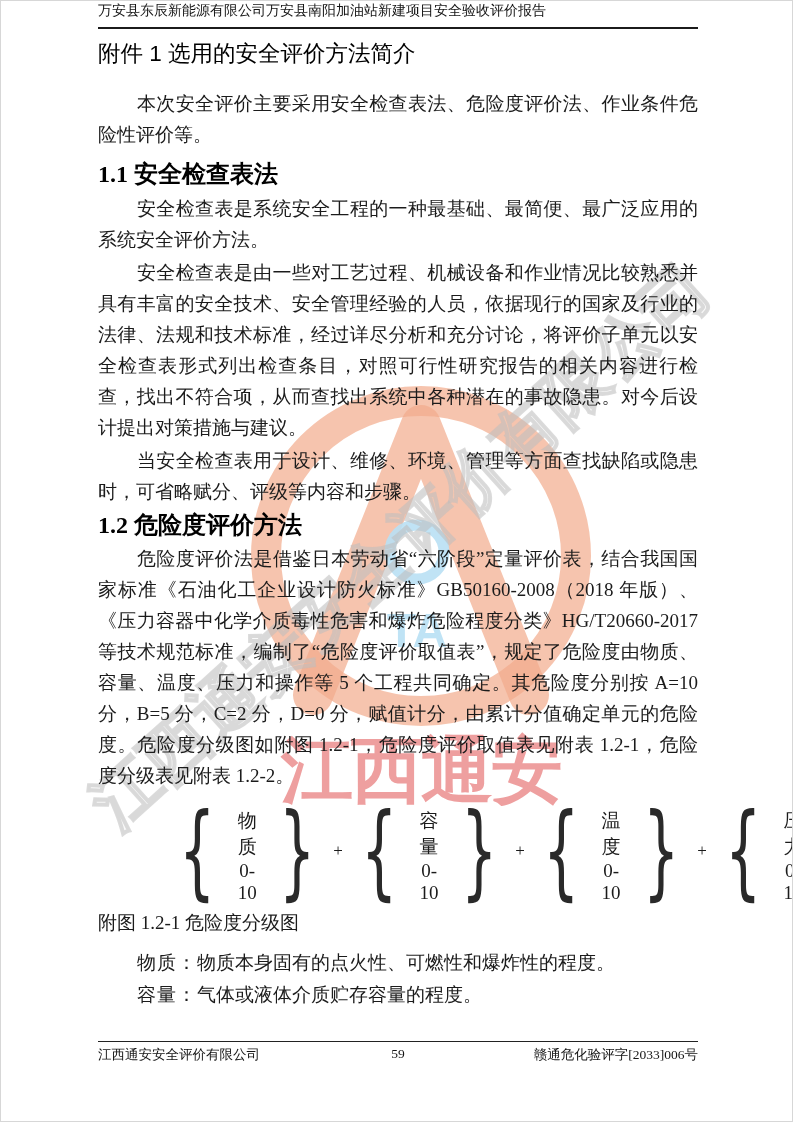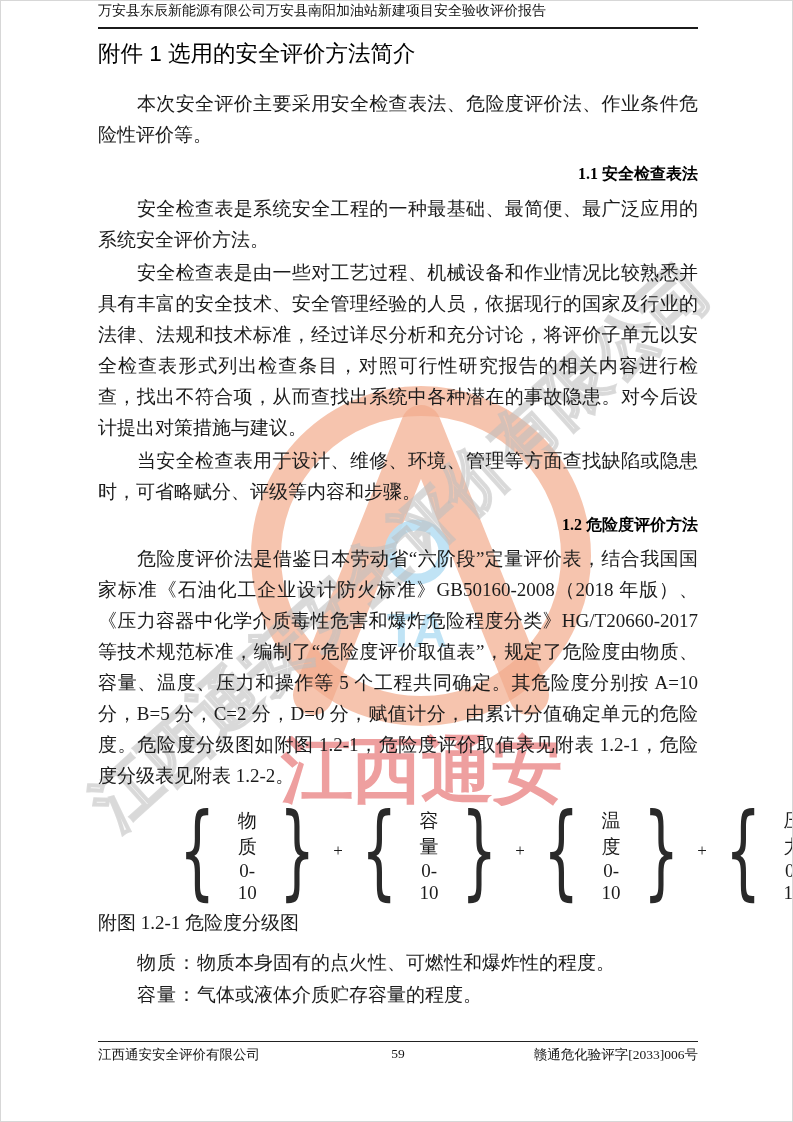--- a/index.html
+++ b/index.html
@@ -31,21 +31,21 @@
   .header-rule { margin-top:6px; height:2px; background:#1b1b1b; }
   .doc-title {
     margin-top:11px; font-size:22.5px; line-height:28px; font-weight:normal;
     font-family:"Liberation Sans","DejaVu Sans",sans-serif; color:#000;
   }
   p.body {
     font-size:19px; line-height:31px; text-align:justify;
     text-indent:2.05em; color:#1b1b1b;
   }
   .p1 { margin-top:20px; }
-  .h-sec { font-size:16px; line-height:26px; font-weight:bold; color:#000;text-align:right; }
+  .h-sec { font-size:24px; line-height:26px; font-weight:bold; color:#000; }
   .h11 { margin-top:11px; }
   .p2 { margin-top:6px; }
   .p3 { margin-top:2px; }
   .p4 { margin-top:2px; }
   .h12 { margin-top:5px; }
   .p5 { margin-top:5px; }
   
   .formula {
     margin-top:12px; margin-left:66px;
     display:flex; align-items:center; height:96px;

